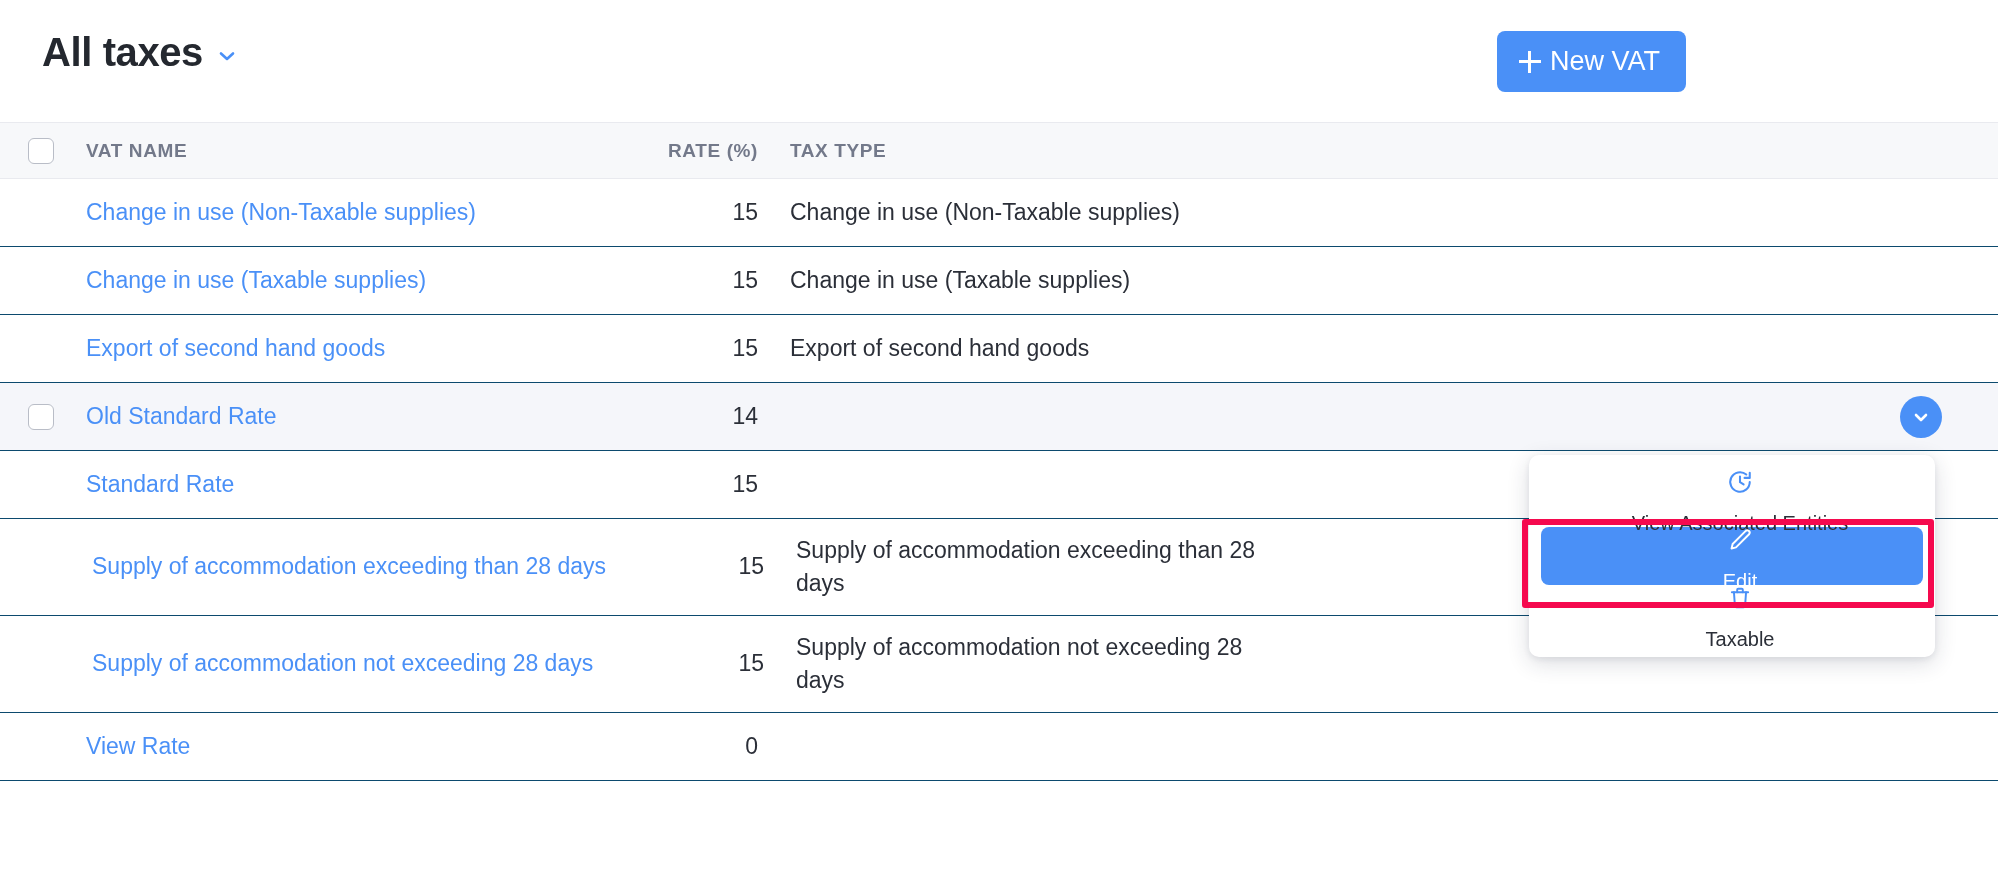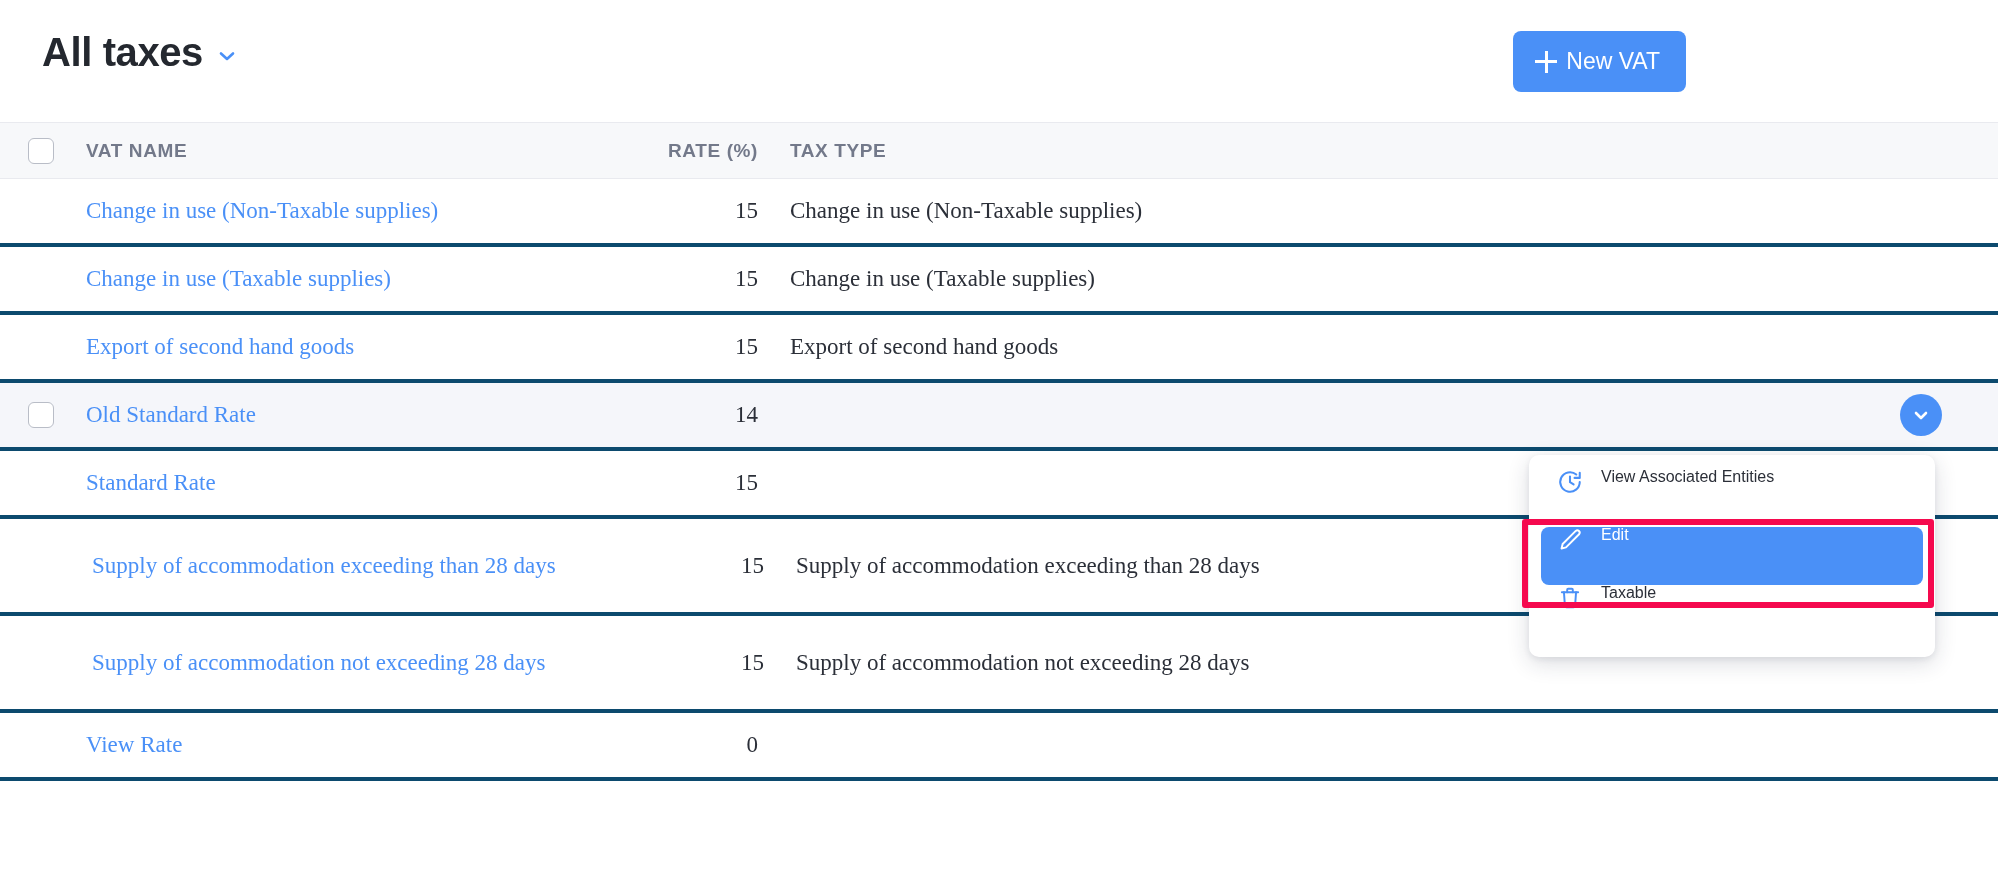--- a/index.html
+++ b/index.html
@@ -52,21 +52,21 @@
     position: absolute;
     right: 82px;
     top: 31px;
     height: 61px;
     padding: 0 26px 0 22px;
     border: none;
     border-radius: 8px;
     background: #4a90f7;
     color: #ffffff;
     font-family: "Liberation Sans", sans-serif;
-    font-size: 23px;
+    font-size: 27px;
     font-weight: 400;
     display: flex;
     align-items: center;
     gap: 9px;
     cursor: pointer;
   }
   .plus-icon {
     display: block;
     width: 22px;
     height: 22px;
@@ -133,24 +133,23 @@
     border-radius: 6px;
     background: #ffffff;
     cursor: pointer;
     display: block;
   }
 
   .trow {
     display: flex;
     align-items: center;
     min-height: 68px;
-    border-bottom: 4px solid #0c4a6e;
+    border-bottom: 1px solid #0c4a6e;
     background: #ffffff;
     position: relative;
-    font-family: Liberation Serif, serif;
   }
   .trow.tall { min-height: 97px; padding-left: 6px; }
   .trow.hovered { background: #f5f6fa; }
 
   .cell-name a {
     font-size: 23px;
     color: #4a90f7;
     text-decoration: none;
     font-weight: 400;
     line-height: 1.45;
@@ -195,27 +194,29 @@
     top: 455px;
     width: 406px;
     background: #ffffff;
     border-radius: 10px;
     box-shadow: 0 6px 22px rgba(30,38,60,0.16), 0 2px 6px rgba(30,38,60,0.08);
     padding: 14px 12px 14px 12px;
     z-index: 20;
   }
   .menu-item {
     display: flex;
+    align-items: center;
     gap: 18px;
     height: 58px;
     padding-left: 16px;
     border-radius: 8px;
     cursor: pointer;
-    font-size: 16px;
+    font-size: 20px;
     color: #2b2f38;
+    flex-direction: column;
   }
   .menu-item.selected {
     background: #4a90f7;
     color: #ffffff;
   }
   .menu-icon { display: flex; width: 26px; height: 26px; align-items: center; justify-content: center; }
   .menu-label { line-height: 1; }
 
   
   .highlight-box {

